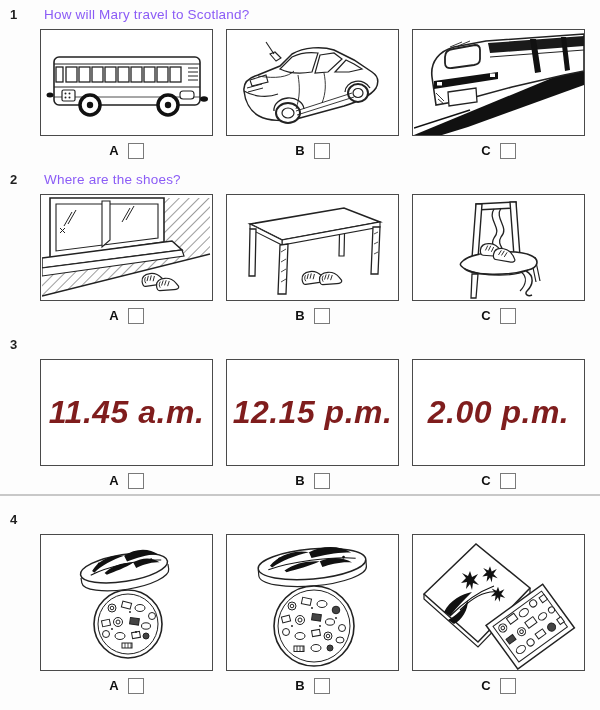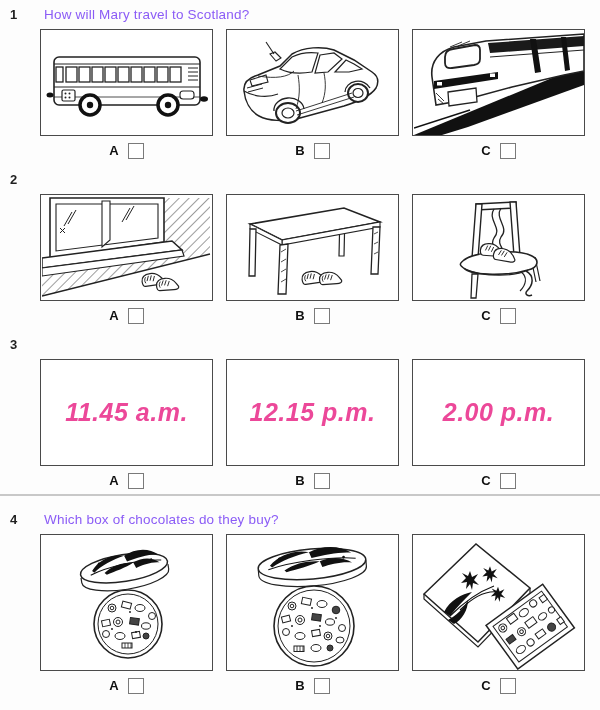--- a/index.html
+++ b/index.html
@@ -20,21 +20,21 @@
   .opt{width:173px;display:flex;flex-direction:column;align-items:center}
   .img-box{
     box-sizing:border-box;width:173px;height:107px;
     border:1.6px solid #4a4a4a;background:#fff;
     display:flex;align-items:center;justify-content:center;overflow:hidden;
   }
   .q4 .img-box{height:137px}
   .opt-row{display:flex;align-items:center;gap:9px;margin-top:6px;height:17px}
   .opt-letter{font-weight:bold;font-size:13px;color:#111}
   .checkbox{width:14px;height:14px;border:1.6px solid #7a7a7a;background:#fff;display:inline-block}
-  .time-text{font-size:25px;font-weight:bold;font-style:italic;letter-spacing:.5px;color:#ec4899;white-space:nowrap}
+  .time-text{font-size:32px;font-weight:bold;font-style:italic;letter-spacing:.5px;color:#7f1d1d;white-space:nowrap}
   .divider{height:2px;background:#c8c8c8;margin-top:5px;width:600px}
   svg{display:block}
 </style>
 </head>
 <body>
 
 <div class="q q1">
   <div class="q-head">
     <span class="q-num">1</span>
     <span class="q-text">How will Mary travel to Scotland?</span>
@@ -139,20 +139,21 @@
         <span class="checkbox"></span>
       </div>
     </div>
 
   </div>
 </div>
 
 <div class="q q2">
   <div class="q-head">
     <span class="q-num">2</span>
+    <span class="q-text">Where are the shoes?</span>
   </div>
   <div class="opts">
 
     <div class="opt">
       <div class="img-box">
         <svg viewBox="0 0 170 104" width="170" height="104" aria-label="shoes-below-window">
           <defs>
             <pattern id="hatchW" patternUnits="userSpaceOnUse" width="7" height="7" patternTransform="rotate(45)">
               <line x1="0" y1="0" x2="0" y2="7" stroke="#4a4a4a" stroke-width="1.1"></line>
             </pattern>
@@ -278,21 +279,20 @@
     </div>
 
   </div>
 </div>
 
 <div class="divider"></div>
 
 <div class="q q4">
   <div class="q-head">
     <span class="q-num">4</span>
-    <span class="q-text">Which box of chocolates do they buy?</span>
   </div>
   <div class="opts">
 
     <div class="opt">
       <div class="img-box">
         <svg viewBox="0 0 170 134" width="170" height="134" aria-label="small-round-chocolate-box">
           <g transform="rotate(-9 82 32)">
             <path d="M38,35 v5 a44,13.5 0 0 0 88,0 v-5" fill="#fff" stroke="#222" stroke-width="1.2"></path>
             <ellipse cx="82" cy="32" rx="44" ry="13.5" fill="#fff" stroke="#222" stroke-width="1.5"></ellipse>
             <path d="M50,30 C58,20 72,16 84,20 C72,22 60,26 52,32 Z" fill="#111"></path>

